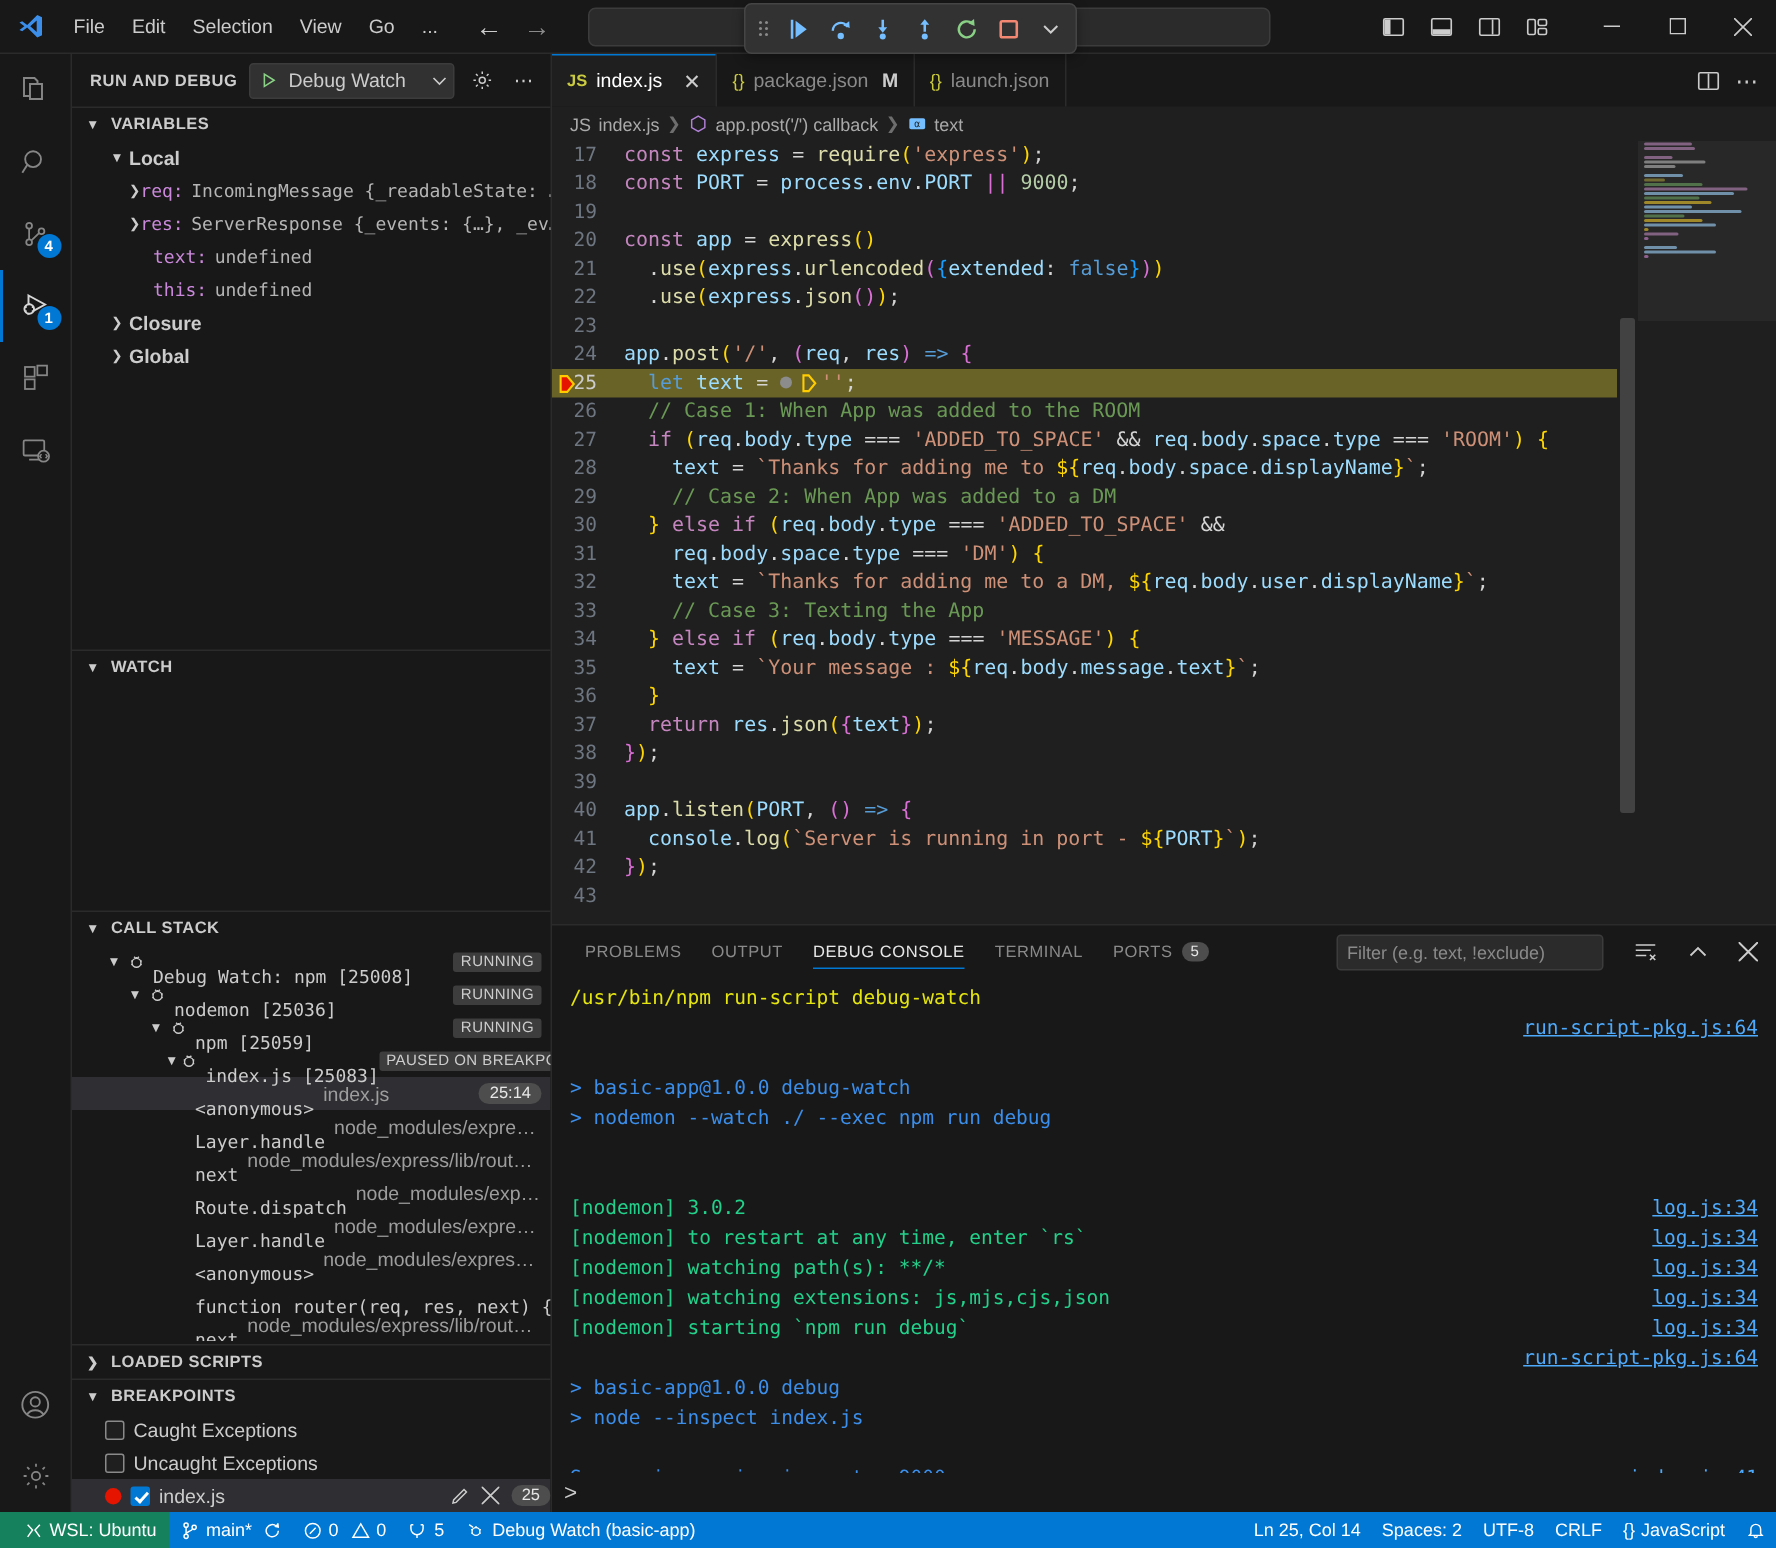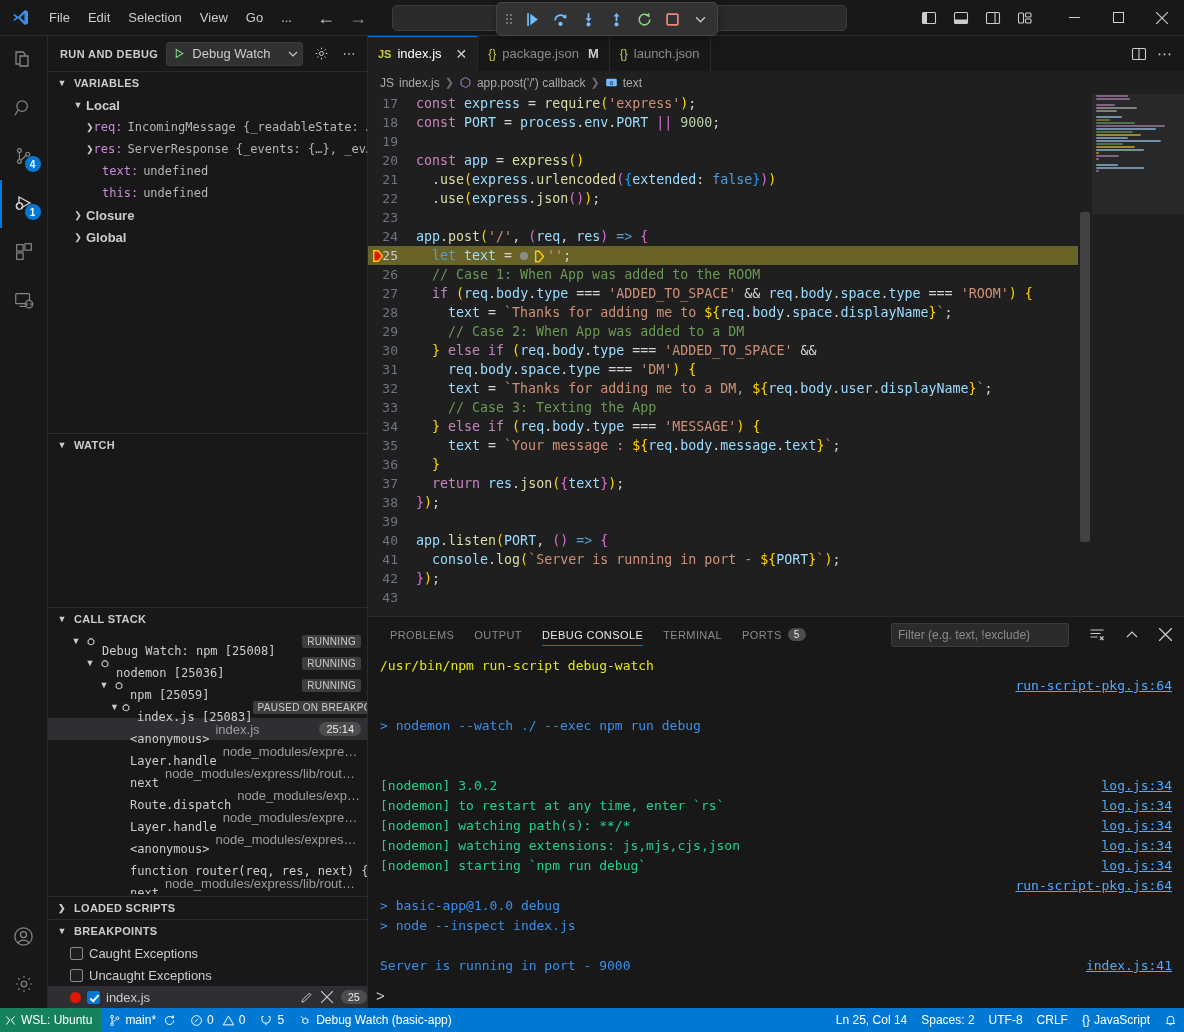--- a/index.html
+++ b/index.html
@@ -223,21 +223,21 @@
   .c-green { color:#23d18b; }
   .c-white { color:#cccccc; }
   .console-input-row { height:26px; display:flex; align-items:center; padding-left:8px; color:#cccccc; }
 
   
   .statusbar {
     height: 24px; background:#0078d4; color:#ffffff; display:flex; align-items:center;
     font-size: 12px; flex: none;
   }
   .si { display:flex; align-items:center; gap:4px; padding: 0 7px; height:24px; white-space:nowrap;}
-  .si.remote { background:#16825d; padding-left: 4px; padding-right: 9px; }
+  .si.remote { background:#16825d; padding-left: 16px; padding-right: 9px; }
   .right-group { margin-left:auto; display:flex; align-items:center; }
   svg { display:block; }
 </style>
 </head>
 <body>
 
 <div class="app">
 
   <div class="titlebar">
     <div class="vscode-logo">
@@ -762,20 +762,23 @@
               <span class="ctext c-yellow">/usr/bin/npm run-script debug-watch</span>
             </div>
             <div class="cline">
               <span class="ctext c-white"></span>
               <span class="csrc">run-script-pkg.js:64</span>
             </div>
             <div class="cline">
               <span class="ctext c-white"></span>
             </div>
             <div class="cline">
+              <span class="ctext c-blue">&gt; basic-app@1.0.0 debug-watch</span>
+            </div>
+            <div class="cline">
               <span class="ctext c-blue">&gt; nodemon --watch ./ --exec npm run debug</span>
             </div>
             <div class="cline">
               <span class="ctext c-white"></span>
             </div>
             <div class="cline">
               <span class="ctext c-white"></span>
             </div>
             <div class="cline">
               <span class="ctext c-green">[nodemon] 3.0.2</span>

